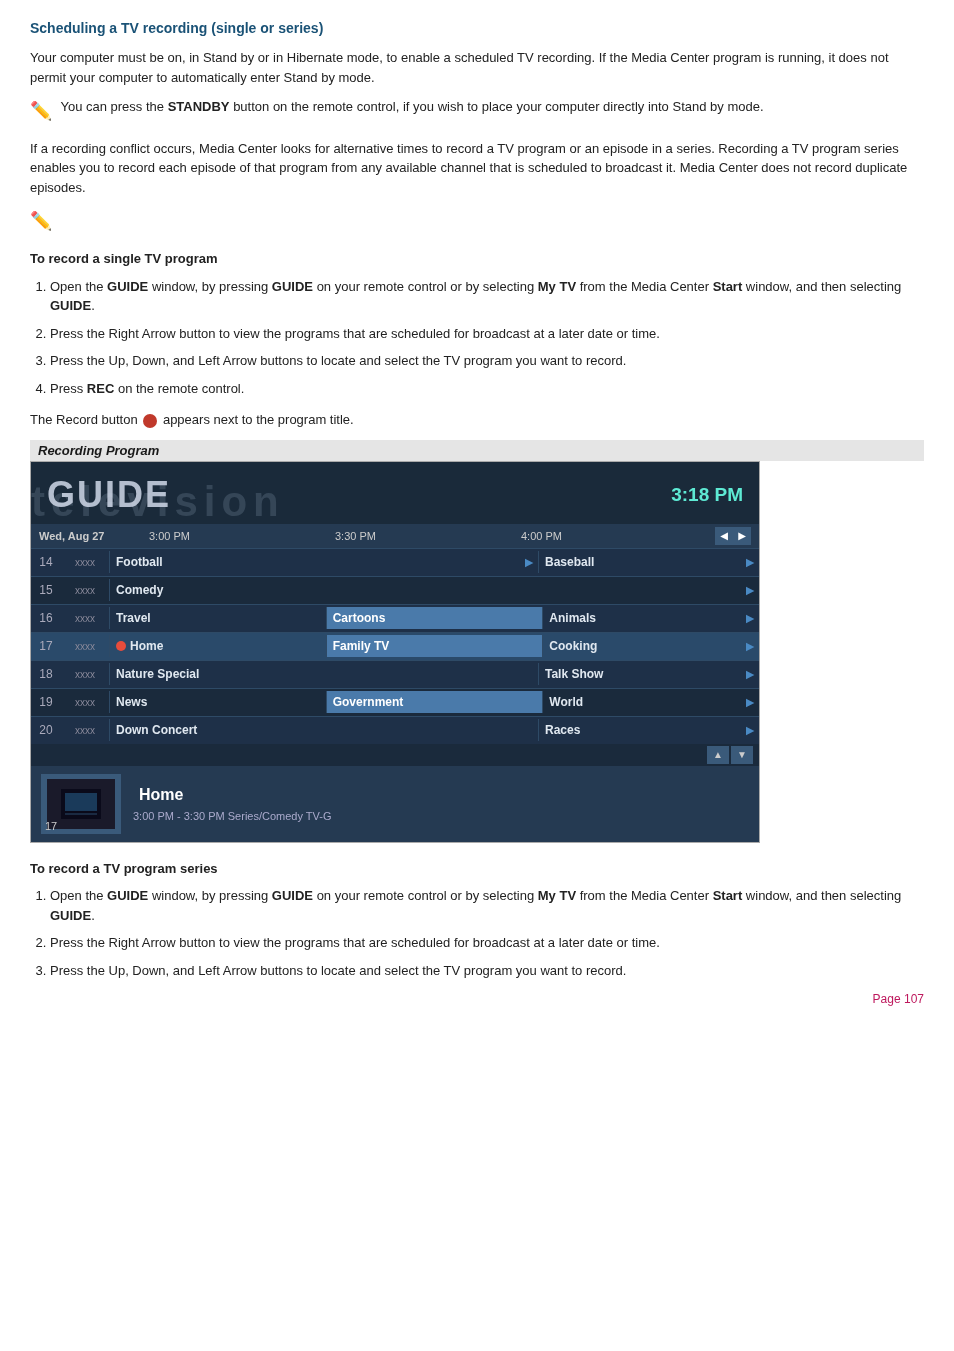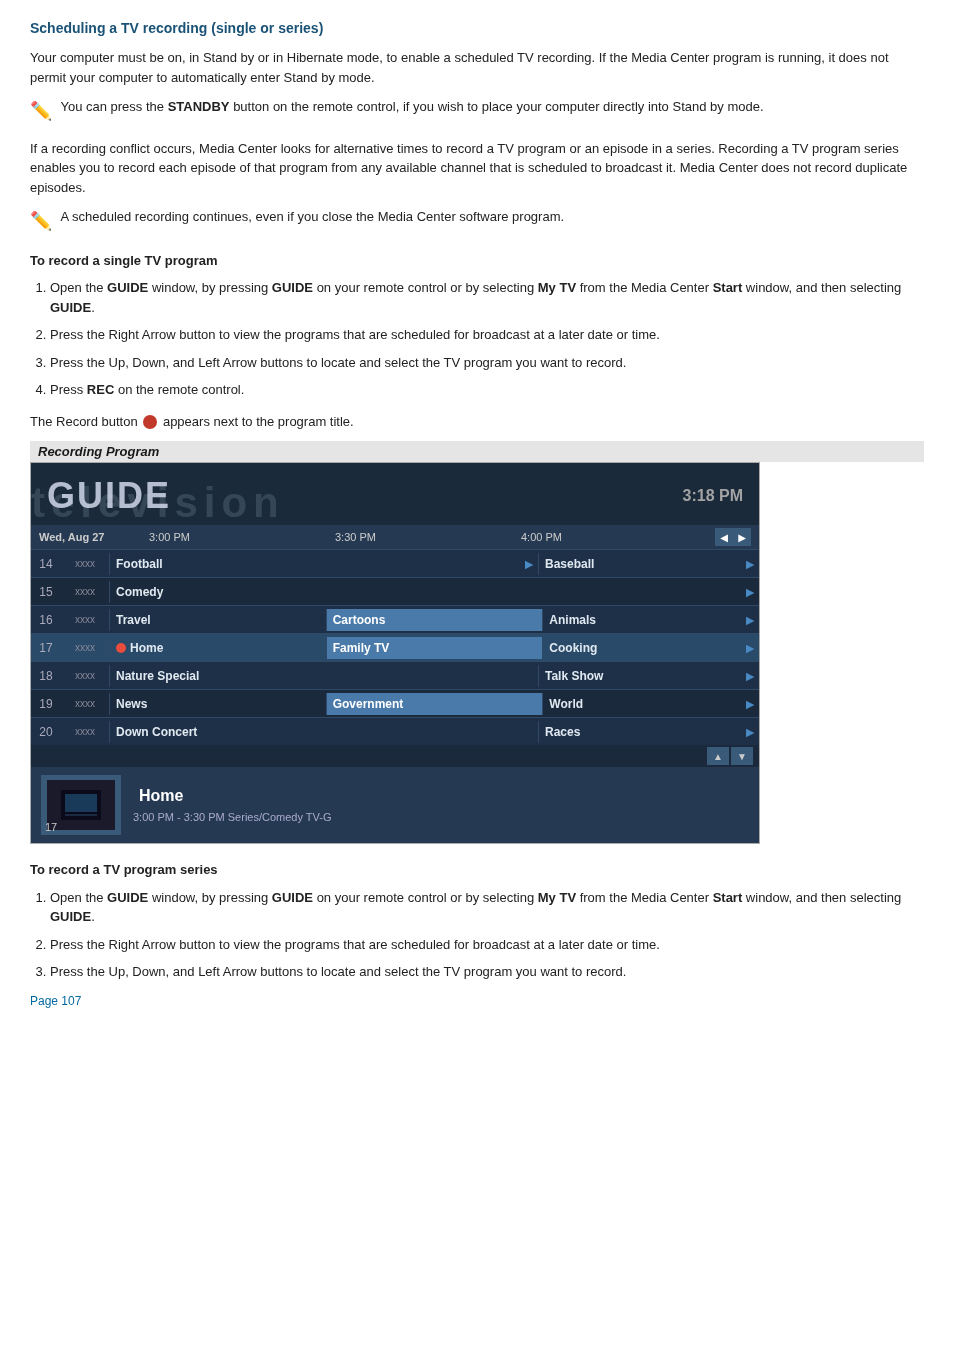--- a/index.html
+++ b/index.html
@@ -98,23 +98,23 @@
       color: rgba(180,200,220,0.18);
       letter-spacing: 6px;
       left: 0; right: 0; top: 16px;
       text-align: left;
       z-index: 0;
       pointer-events: none;
       white-space: nowrap;
       overflow: hidden;
     }
     .guide-time {
-      font-size: 16px;
-      font-weight: bold;
-      color: #a3a3a3;
+      font-size: 19px;
+      font-weight: bold;
+      color: #5eead4;
       position: relative;
       z-index: 1;
     }
     .guide-date-row {
       display: flex;
       align-items: center;
       background: #253a52;
       padding: 3px 8px;
       font-size: 12px;
       color: #ccc;
@@ -267,43 +267,42 @@
       display: flex;
       align-items: center;
       gap: 6px;
       margin-bottom: 6px;
     }
     .guide-detail-meta {
       font-size: 11px;
       color: #aac;
     }
     .page-number {
-      text-align: left;
+      text-align: right;
       font-size: 12px;
-      color: #0369a1;
+      color: #be185d;
       margin-top: 8px;
     }
   </style>
 </head>
 <body>
 
 <h2>Scheduling a TV recording (single or series)</h2>
 
 <p>Your computer must be on, in Stand by or in Hibernate mode, to enable a scheduled TV recording. If the Media Center program is running, it does not permit your computer to automatically enter Stand by mode.</p>
 
 <div class="note-block">
   <span class="note-icon">✏️</span>
   <p>You can press the <strong>STANDBY</strong> button on the remote control, if you wish to place your computer directly into Stand by mode.</p>
 </div>
 
 <p>If a recording conflict occurs, Media Center looks for alternative times to record a TV program or an episode in a series. Recording a TV program series enables you to record each episode of that program from any available channel that is scheduled to broadcast it. Media Center does not record duplicate episodes.</p>
 
 <div class="note-block">
   <span class="note-icon">✏️</span>
-  <p>A scheduled recording continues, even if you close the Media Center software program.</p>
 </div>
 
 <p class="section-heading">To record a single TV program</p>
 
 <ol>
   <li>Open the <strong>GUIDE</strong> window, by pressing <strong>GUIDE</strong> on your remote control or by selecting <strong>My TV</strong> from the Media Center <strong>Start</strong> window, and then selecting <strong>GUIDE</strong>.</li>
   <li>Press the Right Arrow button to view the programs that are scheduled for broadcast at a later date or time.</li>
   <li>Press the Up, Down, and Left Arrow buttons to locate and select the TV program you want to record.</li>
   <li>Press <strong>REC</strong> on the remote control.</li>
 </ol>

